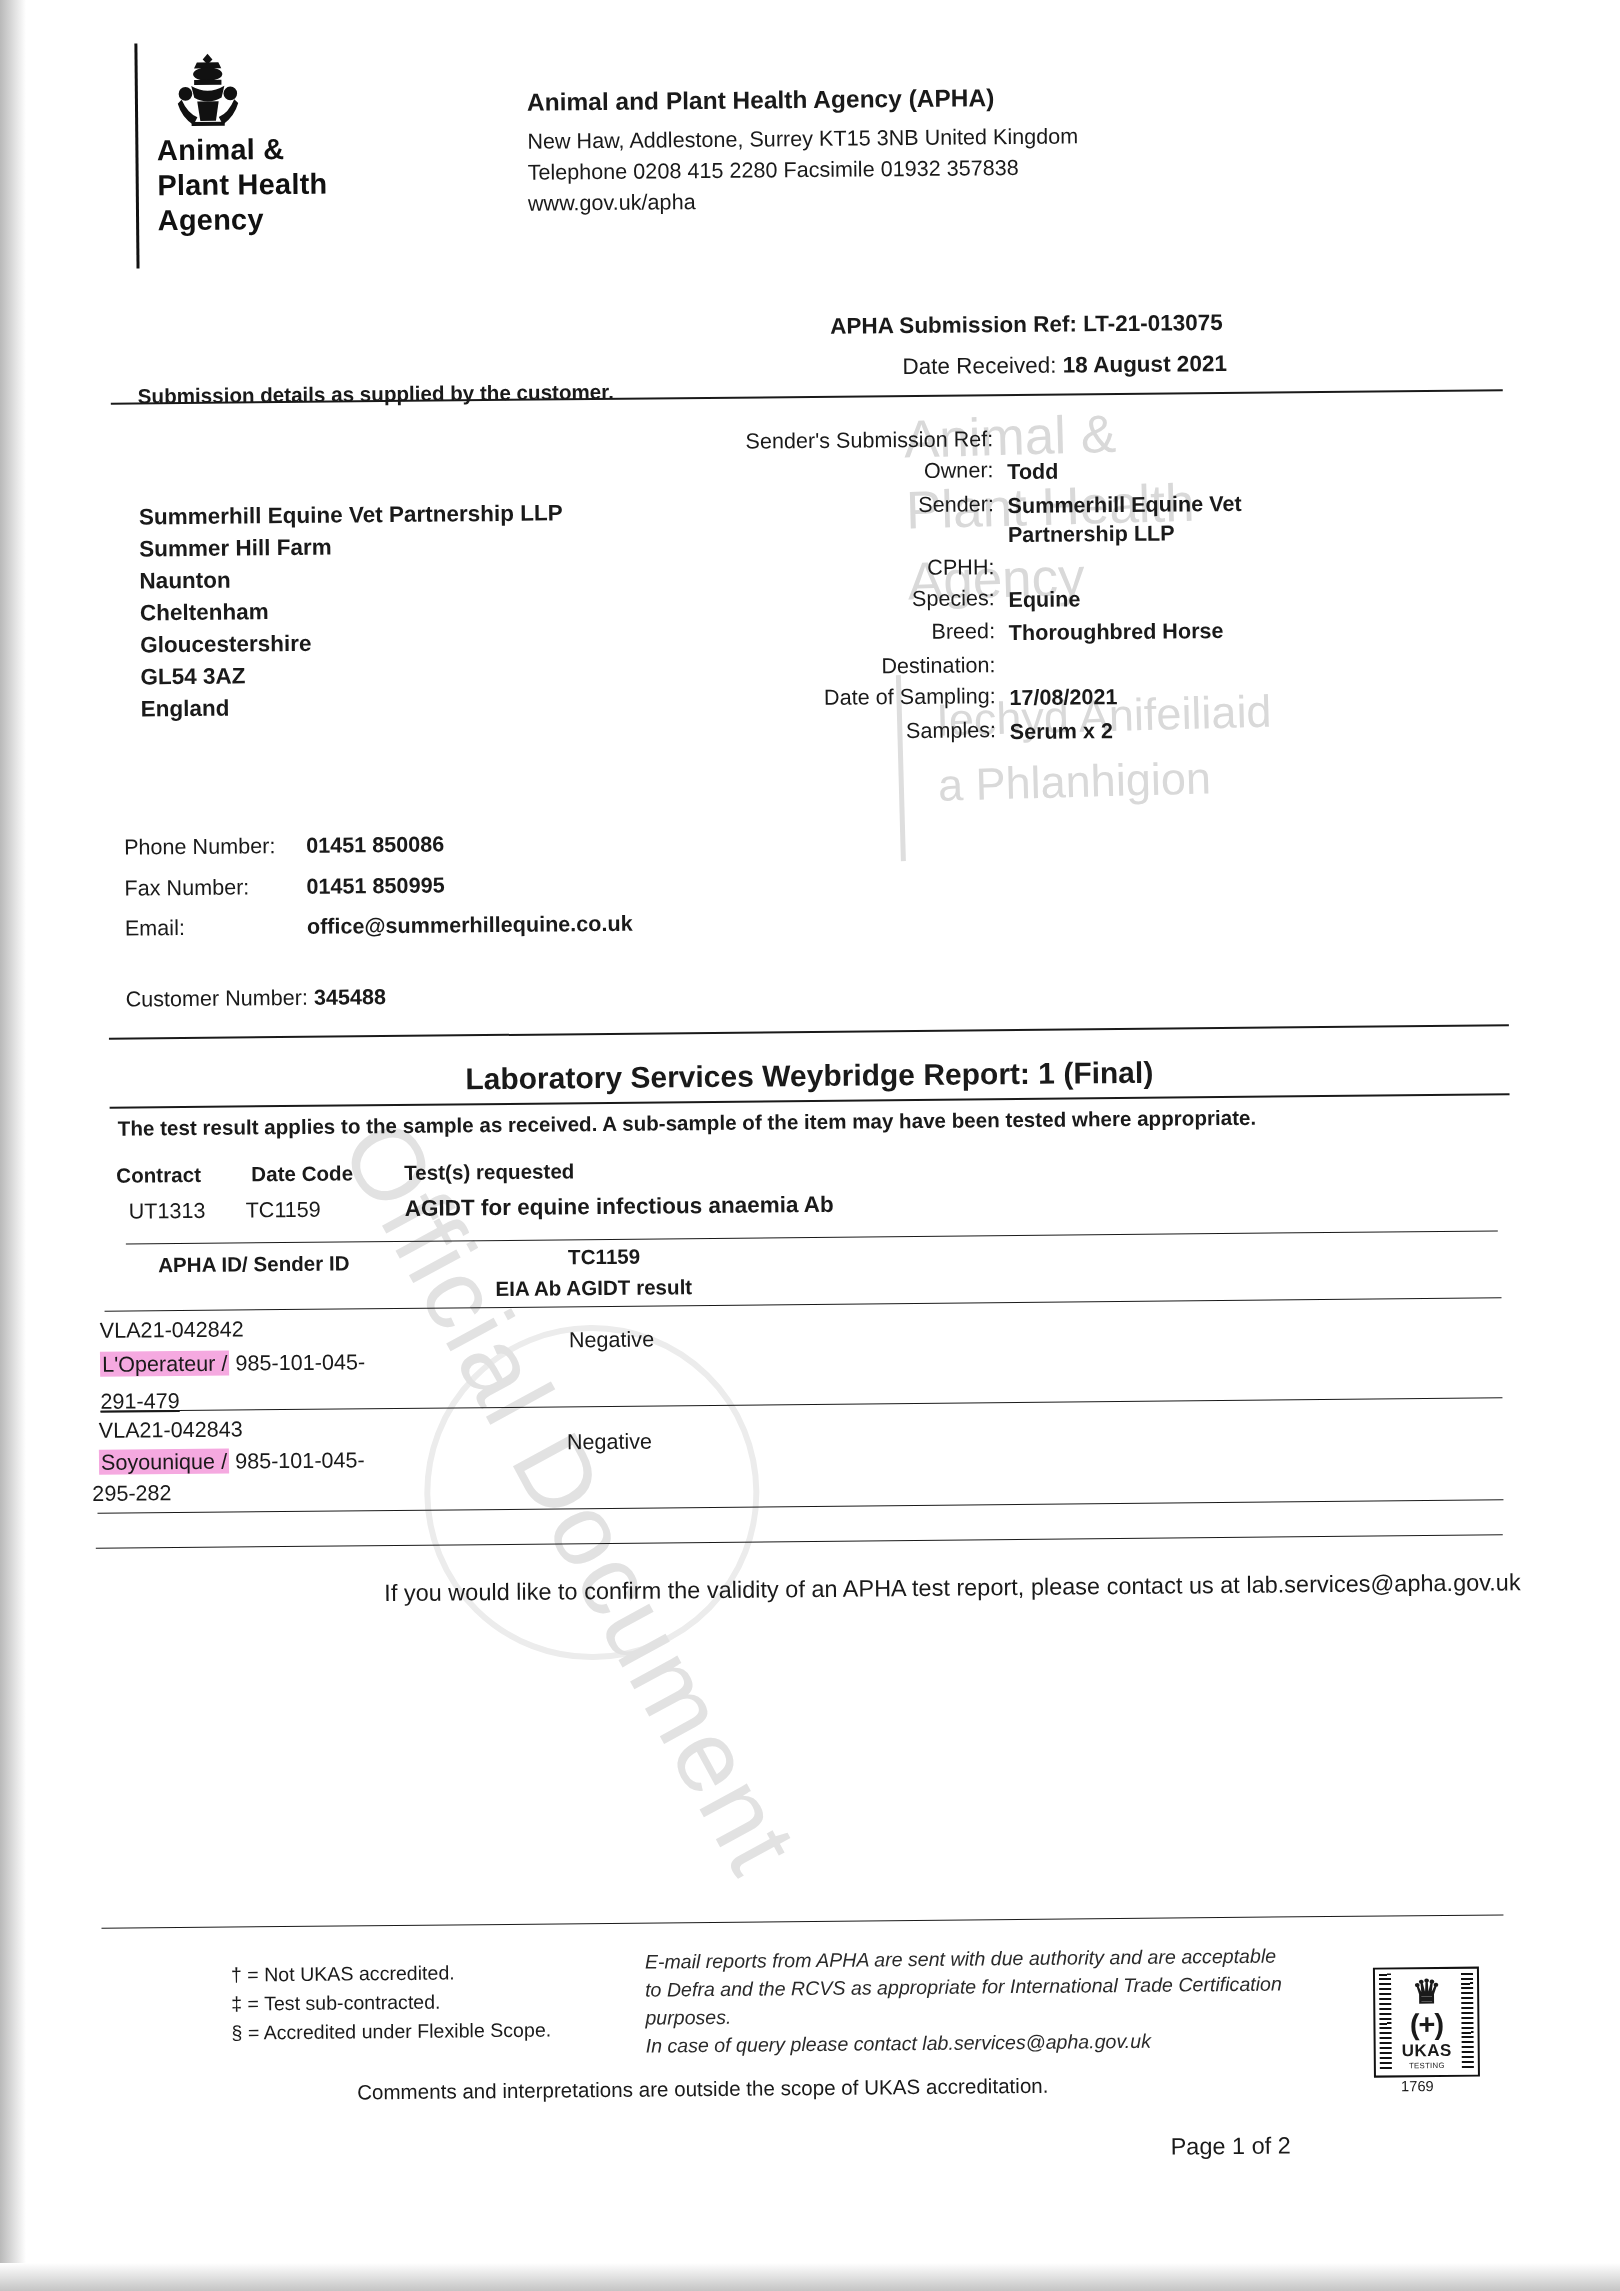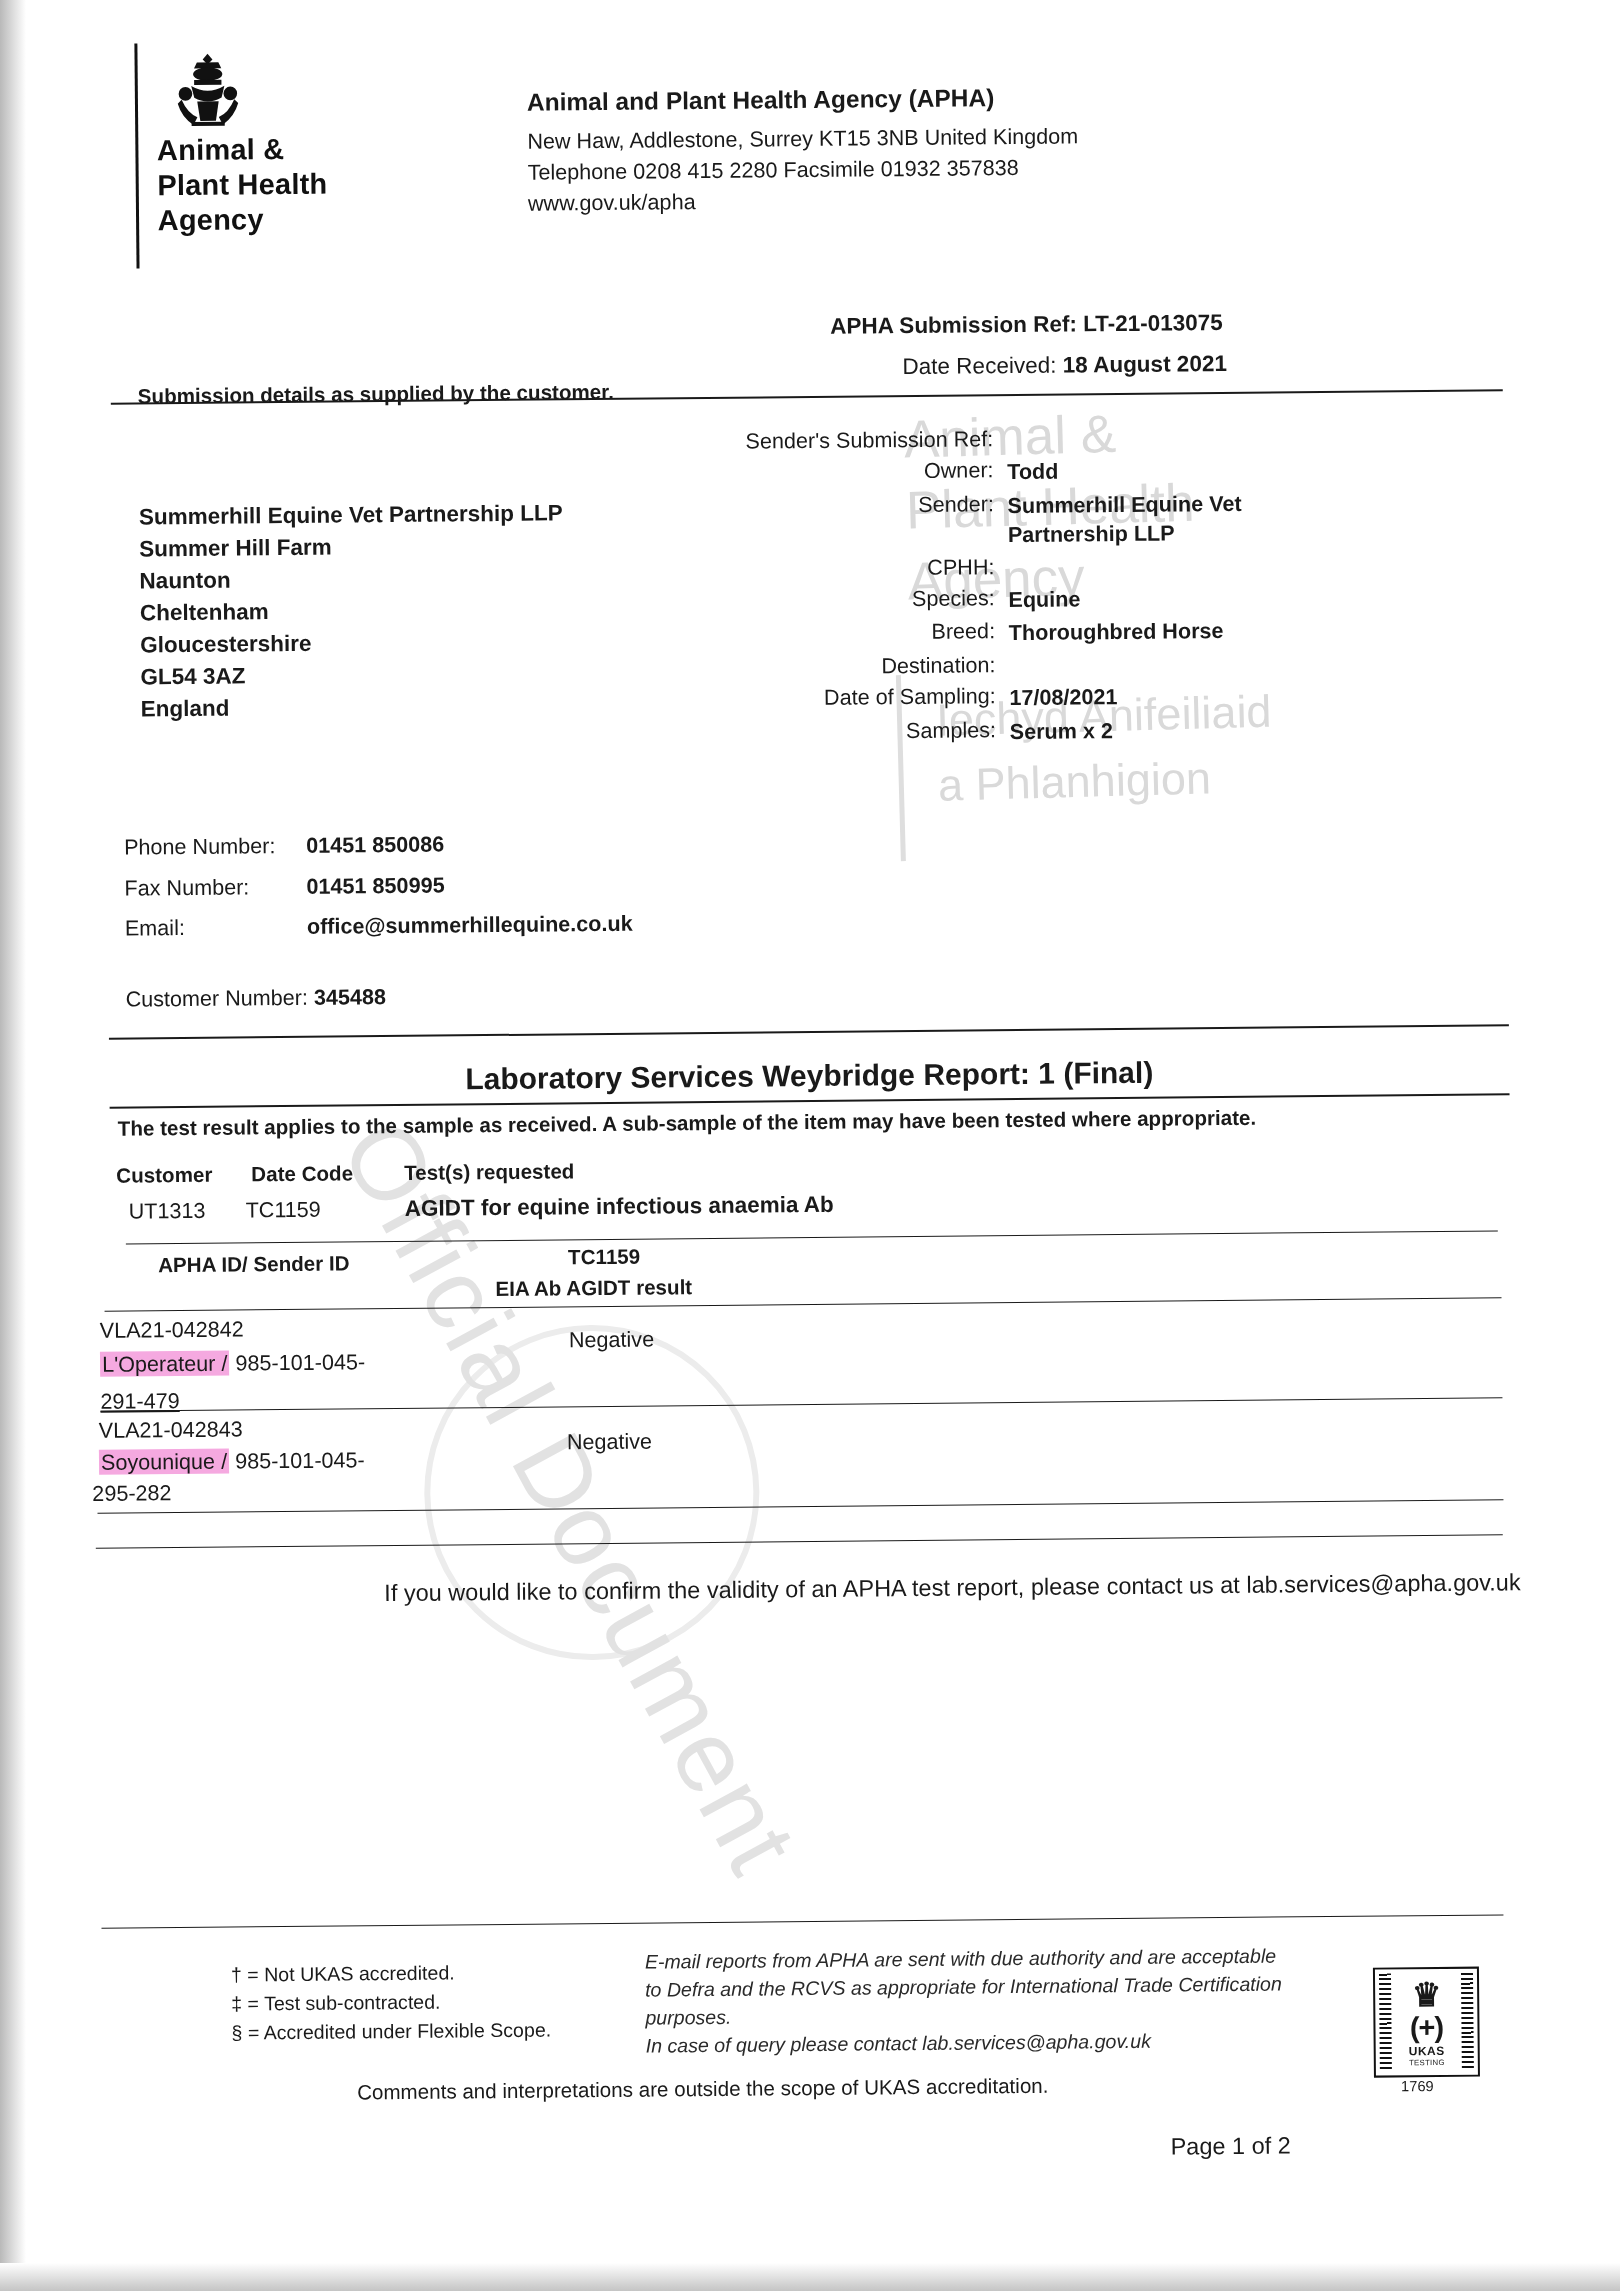--- a/index.html
+++ b/index.html
@@ -239,21 +239,21 @@
     align-items: center;
     justify-content: center;
   }
   .ukas-sym {
     font-size: 33px;
     line-height: 33px;
     font-weight: 700;
     letter-spacing: -1px;
   }
   .ukas-txt {
-    font-size: 12px;
+    font-size: 17px;
     font-weight: 700;
     letter-spacing: 0.5px;
   }
   .ukas-sub {
     font-size: 7.8px;
     letter-spacing: 0.3px;
   }
   .ukas-num {
     position: absolute;
     left: 1392px; top: 2084px;
@@ -431,21 +431,21 @@
       <span>Customer Number:</span>
       <b>345488</b>
     </div>
 
     <div class="rule" style="left:110px; top:1031px; width:1400px;"></div>
 
     <div class="report-title">Laboratory Services Weybridge Report: 1 (Final)</div>
     <div class="rule" style="left:110px; top:1100px; width:1400px;"></div>
     <div class="report-note">The test result applies to the sample as received. A sub-sample of the item may have been tested where appropriate.</div>
 
-    <div class="th" style="left:116px; top:1157px;">Customer</div>
+    <div class="th" style="left:116px; top:1157px;">Contract</div>
     <div class="th" style="left:251px; top:1157px;">Date Code</div>
     <div class="th" style="left:404px; top:1157px;">Test(s) requested</div>
 
     <div class="td" style="left:104px; top:1192px;margin-left:24px;">UT1313</div>
     <div class="td" style="left:245px; top:1192px;">TC1159</div>
     <div class="td td-b" style="left:404px; top:1192px; font-size:22.5px;">AGIDT for equine infectious anaemia Ab</div>
 
     <div class="rule" style="left:125px; top:1237px; width:1372px; height:1px;"></div>
 
     <div class="th" style="left:157px; top:1247px;">APHA ID/ Sender ID</div>

